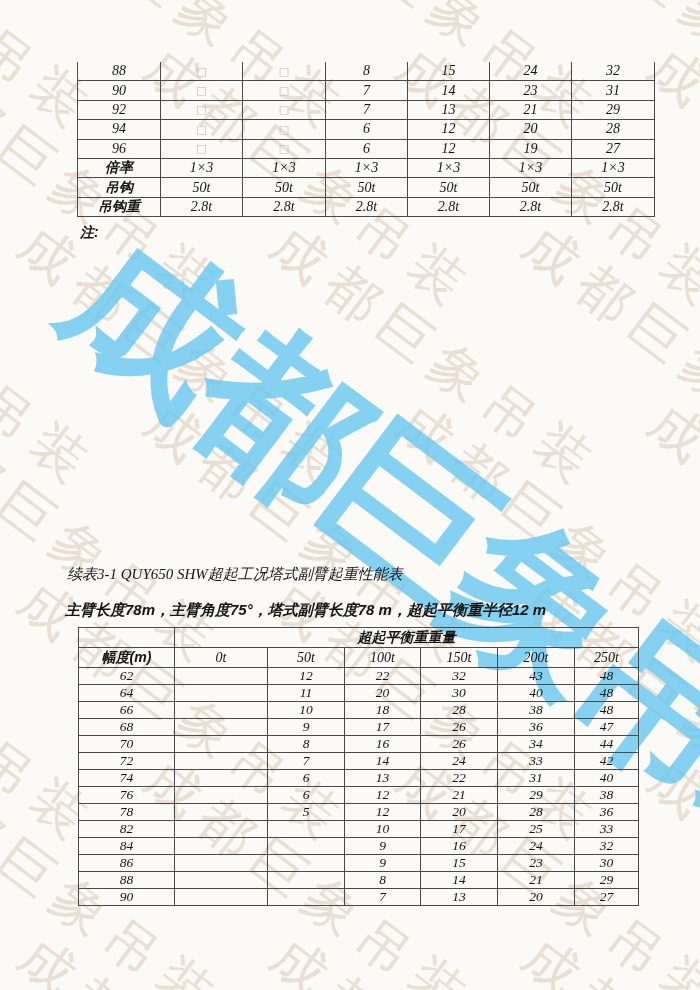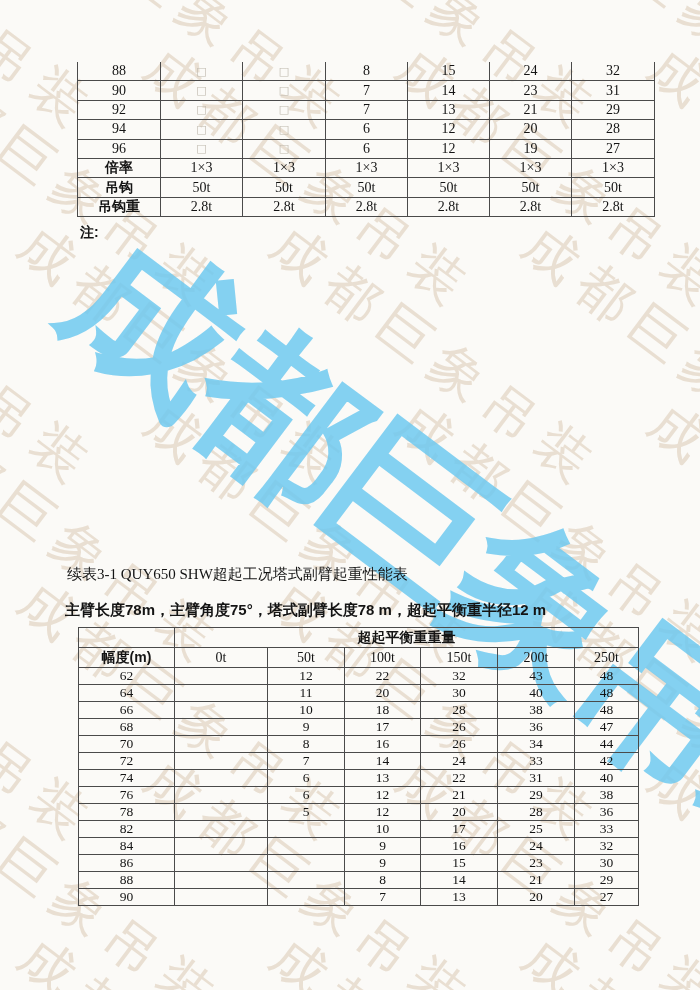--- a/index.html
+++ b/index.html
@@ -9,21 +9,21 @@
   
   #wm-tiles{position:absolute;inset:0;z-index:0;pointer-events:none;}
   .wm-tile{position:absolute;white-space:nowrap;font-family:"DejaVu Sans",sans-serif;
            font-size:54px;letter-spacing:12px;color:#e9dfd2;line-height:1;
            transform:rotate(37deg);transform-origin:0 0;}
   .wm-main{position:absolute;left:139px;top:206px;z-index:1;white-space:nowrap;
            font-family:"DejaVu Sans",sans-serif;font-weight:700;font-size:165px;
            letter-spacing:-6px;line-height:1;color:rgba(111,201,240,0.85);
            transform:rotate(37deg);transform-origin:0 0;pointer-events:none;}
 
-  .content{position:absolute;inset:0;z-index:2;}
+  .content{position:absolute;inset:0;z-index:2;font-style:italic;}
 
   
   table{border-collapse:collapse;table-layout:fixed;}
   td{border:1px solid #4a4a4a;text-align:center;vertical-align:middle;
      padding:0;color:#141414;overflow:hidden;}
   #table1{position:absolute;left:77px;top:62px;width:577px;font-size:14px;}
   #table1 td{height:18.4px;}
   #table1 tr:first-child td{border-top:none;}
   #table1 td.hd{font-family:"Liberation Sans",sans-serif;font-weight:700;font-size:14px;}
   td.ph{font-size:11px;color:#bfb9ae;font-family:"DejaVu Sans",sans-serif;}

